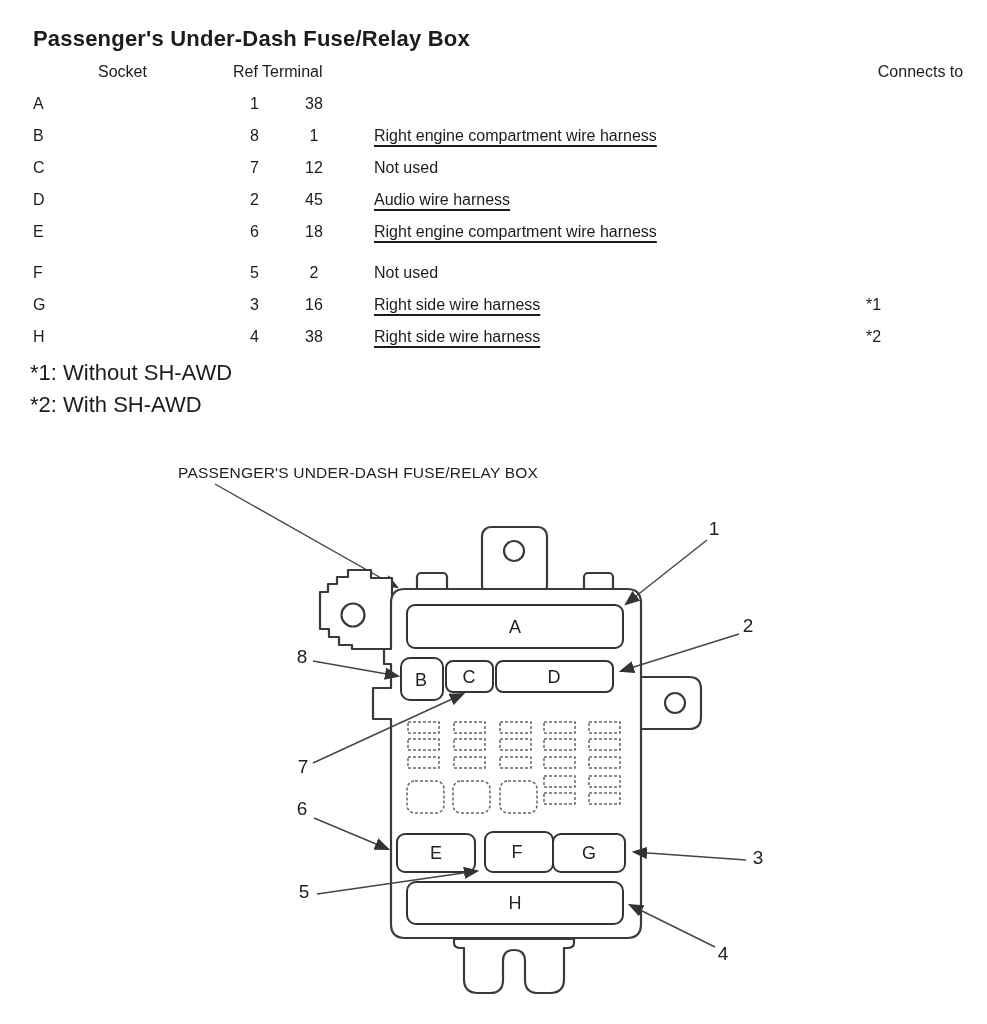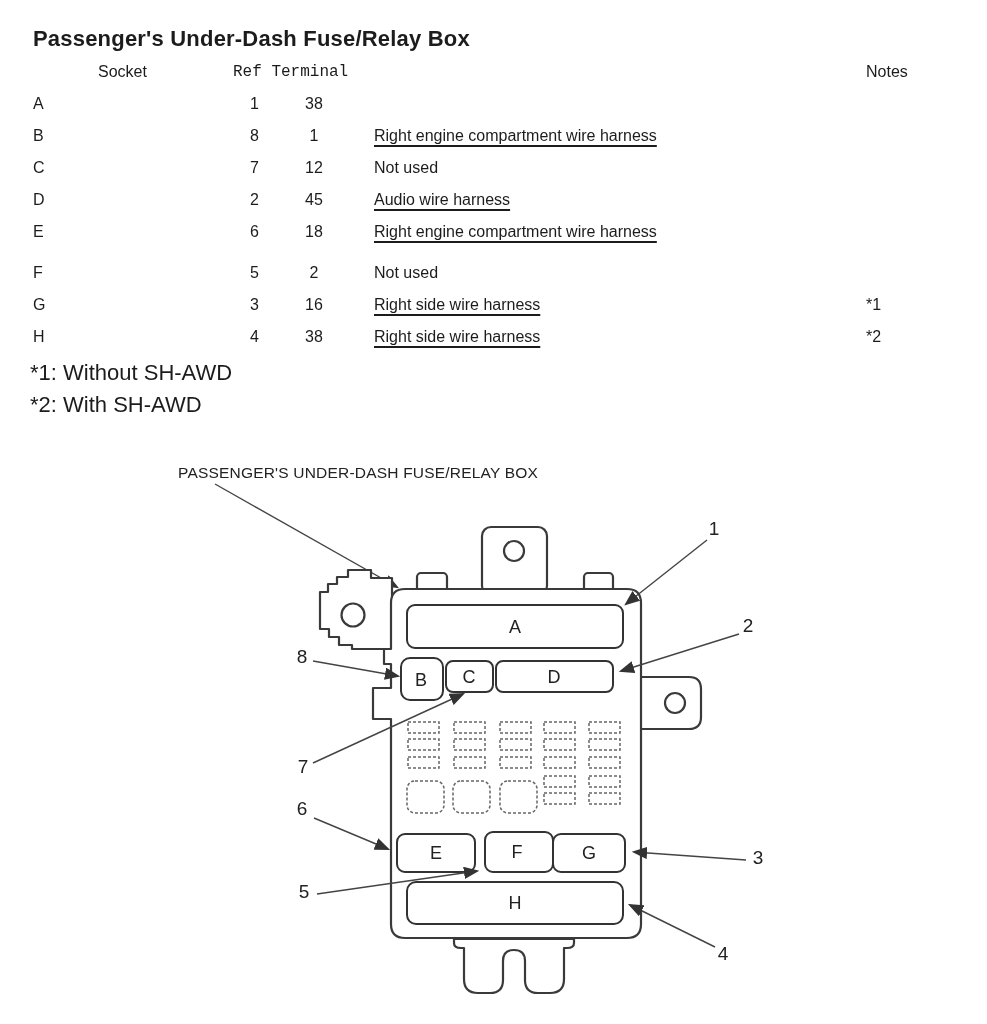--- a/index.html
+++ b/index.html
@@ -11,21 +11,21 @@
   .title{
     margin:26px 0 0 33px;font-size:22px;font-weight:700;letter-spacing:.2px;
   }
   .tbl{margin-top:4px;}
   .grid-row{
     display:grid;
     grid-template-columns:200px 26px 110px 485px 1fr;
     margin-left:33px;font-size:16px;line-height:32px;
   }
   .hdr .h-sock{padding-left:65px;}
-  .hdr .h-reft{grid-column:2 / 4;font-family:Liberation Mono, monospace;}
+  .hdr .h-reft{grid-column:2 / 4;}
   .hdr .h-con{text-align:center;}
   .c-ref{text-align:right;}
   .c-term{text-align:center;}
   .c-con{padding-left:5px;}
   .c-notes{padding-left:12px;}
   .lnk{text-decoration:underline;text-decoration-thickness:1.5px;text-underline-offset:4px;}
   .row-gap{margin-top:9px;}
   .footnotes{margin:4px 0 8px 30px;font-size:22px;line-height:32px;}
   .diagram{position:absolute;left:0;top:450px;}
   .draw{stroke:#3a3a3a;fill:#ffffff;stroke-width:2.2;stroke-linejoin:round;}
@@ -39,21 +39,21 @@
 </head>
 <body>
 
 <div class="title">Passenger's Under-Dash Fuse/Relay Box</div>
 
 <div class="tbl">
   <div class="grid-row hdr">
     <div class="h-sock">Socket</div>
     <div class="h-reft">Ref Terminal</div>
     <div></div>
-    <div class="c-notes">Notes</div>
+    <div class="h-con">Connects to</div>
   </div>
 
   <div class="grid-row">
     <div>A</div>
     <div class="c-ref">1</div>
     <div class="c-term">38</div>
     <div class="c-notes"></div>
   </div>
 
   <div class="grid-row">

